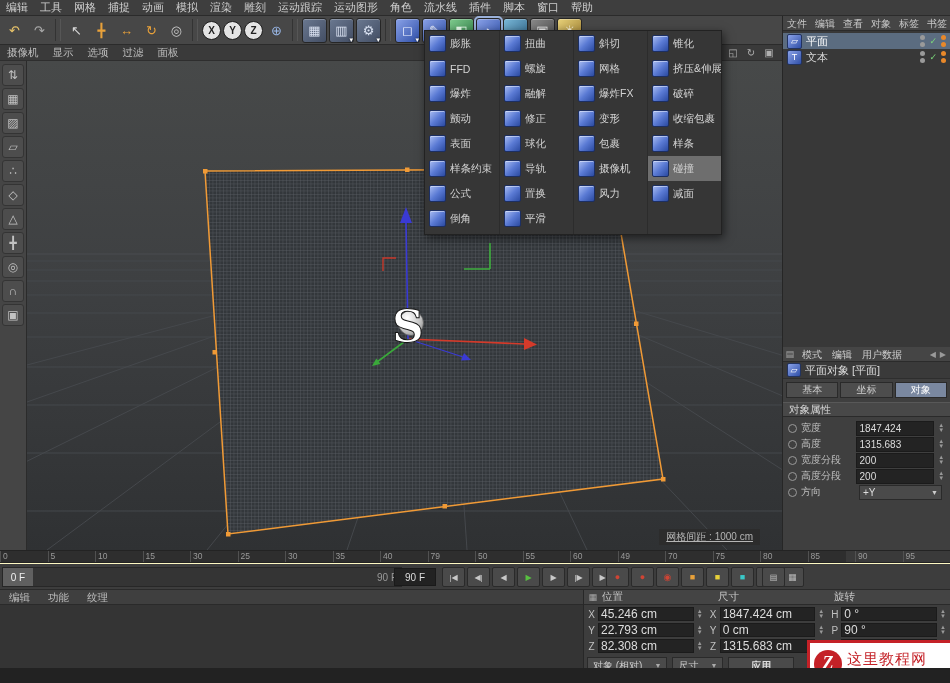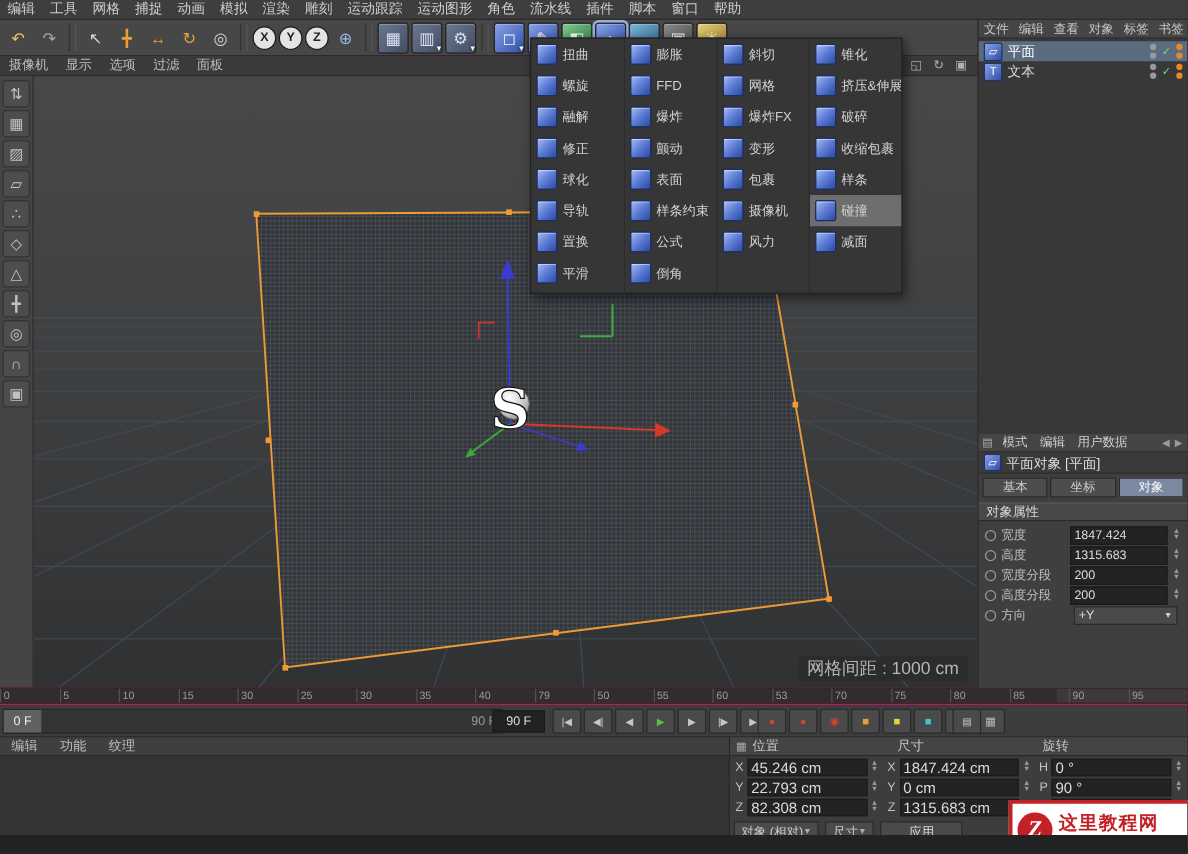--- a/index.html
+++ b/index.html
@@ -1,16 +1,16 @@
 <!DOCTYPE html>
 <html><head>
 <meta charset="utf-8">
 <style>
   html,body{margin:0;padding:0;background:#222;}
-  .app{position:relative;width:950px;height:668px;background:#be185d;font-family:"Liberation Sans",sans-serif;font-size:11px;color:#c8c8c8;overflow:hidden;user-select:none;}
+  .app{position:relative;width:950px;height:668px;background:#fef9c3;font-family:"Liberation Sans",sans-serif;font-size:11px;color:#c8c8c8;overflow:hidden;user-select:none;}
   
   .menubar{position:absolute;top:0;left:0;right:0;height:15px;background:#3e3e3e;border-bottom:1px solid #2b2b2b;display:flex;align-items:center;}
   .menu-item{padding:0 6px;line-height:15px;font-size:11px;color:#cfcfcf;white-space:nowrap;}
   
   .toolbar{position:absolute;top:16px;left:0;right:0;height:28px;background:#474747;border-bottom:1px solid #2b2b2b;display:flex;align-items:center;padding-left:3px;gap:2px;}
   .tool{position:relative;width:23px;height:23px;border-radius:3px;display:flex;align-items:center;justify-content:center;font-size:13px;color:#ccc;flex:none;}
   .tool.tile{border:1px solid #262626;box-shadow:inset 0 1px 0 rgba(255,255,255,.25);}
   .tool.badge{width:17px;height:17px;border-radius:50%;background:#e4e4e4;color:#222;font-weight:bold;font-size:10px;border:1px solid #1e1e1e;}
   .tool.sep{width:4px;height:22px;border-left:1px solid #333;border-right:1px solid #565656;border-radius:0;margin:0 2px;}
   .tool.selected{outline:2px solid #9ab0d8;}
@@ -19,21 +19,21 @@
   .vp-menubar{position:absolute;top:45px;left:0;width:782px;height:15px;background:#3a3a3a;border-bottom:1px solid #2e2e2e;display:flex;align-items:center;}
   .vp-menubar .menu-item{font-size:10.5px;color:#bdbdbd;padding:0 7px;}
   .vp-nav{position:absolute;right:6px;top:0;height:15px;display:flex;gap:4px;align-items:center;}
   .vp-nav .nv{width:14px;text-align:center;color:#b0b0b0;font-size:10px;line-height:14px;}
   
   .left-tools{position:absolute;top:61px;left:0;width:27px;height:489px;background:#454545;border-right:1px solid #2b2b2b;display:flex;flex-direction:column;align-items:center;padding-top:3px;gap:2px;box-sizing:border-box;}
   .ltool{width:22px;height:22px;display:flex;align-items:center;justify-content:center;color:#c2c2c2;font-size:12px;border-radius:3px;background:#4d4d4d;border:1px solid #343434;box-sizing:border-box;flex:none;}
   
   .viewport{position:absolute;top:61px;left:27px;width:755px;height:489px;background:#3a3a3a;overflow:hidden;}
   .viewport svg{position:absolute;top:0;left:0;}
-  .grid-label{position:absolute;right:8px;bottom:5px;background:rgba(43,43,43,.85);color:#b5b5b5;font-size:14px;padding:1px 7px;}
+  .grid-label{position:absolute;right:22px;bottom:5px;background:rgba(43,43,43,.85);color:#b5b5b5;font-size:10px;padding:1px 7px;text-decoration:underline;}
   
   .ruler{position:absolute;top:550px;left:0;width:950px;height:13px;background:linear-gradient(to right,#2e2e2e 0 89%,#3a3a3a 89%);border-top:1px solid #232323;border-bottom:1px solid #232323;display:flex;box-sizing:border-box;}
   .tick{flex:1;border-left:1px solid #515151;font-size:8.5px;color:#9a9a9a;padding-left:2px;line-height:11px;overflow:hidden;}
   
   .transport{position:absolute;top:564px;left:0;width:950px;height:25px;background:#3d3d3d;border-bottom:1px solid #2a2a2a;}
   .tl-slider{position:absolute;left:2px;top:3px;width:386px;height:18px;background:#343434;border:1px solid #272727;padding-left:12px;}
   .tl-cur{position:absolute;left:0;top:0;width:30px;height:18px;background:#606060;color:#f0f0f0;display:flex;align-items:center;justify-content:center;font-size:10px;}
   .tl-end{position:absolute;right:4px;top:0;height:18px;display:flex;align-items:center;color:#999;font-size:10px;}
   .tl-field{position:absolute;left:394px;top:4px;width:40px;height:16px;background:#222;border:1px solid #1a1a1a;color:#ddd;font-size:10px;display:flex;align-items:center;justify-content:center;}
   .tbtns{position:absolute;left:442px;top:3px;display:flex;gap:2px;}
@@ -50,23 +50,23 @@
   .coord-head{display:flex;height:14px;background:#444;border-bottom:1px solid #2a2a2a;font-size:10.5px;color:#c8c8c8;align-items:center;}
   .coord-head .hicon{width:18px;text-align:center;color:#a8a8a8;font-size:9px;}
   .coord-head .h{flex:1;}
   .coord-grid{display:flex;padding:2px 3px 0 3px;gap:5px;}
   .coord-col{flex:1;display:flex;flex-direction:column;gap:2px;}
   .coord-cell{display:flex;align-items:center;height:14px;gap:2px;}
   .axis{width:9px;font-size:10px;color:#c0c0c0;text-align:center;}
   .cfield{flex:1;height:12px;background:#232323;border:1px solid #1b1b1b;color:#ddd;font-size:12px;display:flex;align-items:center;padding-left:2px;overflow:hidden;white-space:nowrap;}
   .spin{width:8px;display:flex;flex-direction:column;align-items:center;line-height:5px;font-size:6px;color:#999;}
   .coord-bottom{display:flex;gap:5px;padding:4px 3px 0 3px;align-items:center;}
-  .cdrop{height:15px;background:#4a4a4a;border:1px solid #2a2a2a;color:#ccc;font-size:10px;display:flex;align-items:center;padding:0 5px;gap:0;}
+  .cdrop{height:15px;background:#4a4a4a;border:1px solid #2a2a2a;color:#ccc;font-size:10px;display:flex;align-items:center;padding:0 5px;gap:12px;}
   .cdrop .dda{font-size:7px;color:#aaa;}
-  .capply{height:15px;background:#4a4a4a;border:1px solid #2a2a2a;color:#ddd;font-size:10px;display:flex;align-items:center;justify-content:center;width:64px;}
+  .capply{height:15px;background:#4a4a4a;border:1px solid #2a2a2a;color:#ddd;font-size:10px;display:flex;align-items:center;justify-content:center;width:64px;font-weight:bold;}
   
   .right-panel{position:absolute;left:782px;top:16px;width:168px;height:534px;background:#3f3f3f;border-left:1px solid #262626;box-sizing:border-box;}
   .om-menu{display:flex;height:14px;background:#454545;border-bottom:1px solid #2b2b2b;align-items:center;}
   .om-menu .menu-item{padding:0 4px;font-size:10px;color:#c8c8c8;}
   .om-body{height:314px;background:#383838;padding-top:2px;border-bottom:1px solid #2a2a2a;}
   .om-row{display:flex;align-items:center;height:16px;padding:0 4px;gap:4px;color:#d5d5d5;font-size:11px;}
   .om-row.selected{background:#5b6c80;color:#fff;}
   .om-icon{width:13px;height:13px;background:linear-gradient(135deg,#8aa2e8,#2f4fa8);border:1px solid #22335f;border-radius:2px;color:#fff;font-size:9px;display:flex;align-items:center;justify-content:center;flex:none;}
   .om-sp{flex:1;}
   .om-dots{display:flex;flex-direction:column;gap:2px;}
@@ -97,21 +97,21 @@
   .palette{position:absolute;left:424px;top:30px;width:296px;height:203px;background:#363636;border:1px solid #222;box-shadow:2px 3px 9px rgba(0,0,0,.55);display:flex;z-index:50;}
   .pal-col{width:74px;display:flex;flex-direction:column;border-left:1px solid #2c2c2c;box-sizing:border-box;}
   .pal-col:first-child{border-left:none;}
   .pal-item{height:25px;display:flex;align-items:center;gap:4px;padding-left:4px;box-sizing:border-box;}
   .pal-item.selected{background:#6e6e6e;}
   .def-icon{width:15px;height:15px;border-radius:2px;background:linear-gradient(135deg,#a8bcf2 0%,#5a7ad4 50%,#2b4aa0 100%);border:1px solid #1c2f63;box-shadow:inset 0 1px 0 rgba(255,255,255,.45);flex:none;}
   .pal-label{font-size:10.5px;color:#d2d2d2;white-space:nowrap;overflow:hidden;}
   
   .watermark{position:absolute;left:807px;top:640px;width:138px;height:39px;background:#fff;border:3px solid #c42127;display:flex;align-items:center;gap:5px;padding:1px 4px;z-index:60;box-sizing:content-box;}
   .wm-logo{width:28px;height:28px;background:#c42127;border-radius:50%;color:#fff;font-weight:bold;font-size:18px;font-style:italic;display:flex;align-items:center;justify-content:center;font-family:"Liberation Serif",serif;flex:none;}
-  .wm-title{color:#c42127;font-weight:bold;font-size:15px;letter-spacing:1px;line-height:17px;white-space:nowrap;}
+  .wm-title{color:#c42127;font-weight:normal;font-size:15px;letter-spacing:1px;line-height:17px;white-space:nowrap;}
   .wm-url{color:#8a1418;font-size:10px;line-height:11px;font-family:Liberation Sans, sans-serif;}
 </style>
 </head>
 <body>
 
 <div class="app">
 
   <div class="menubar">
 
   <span class="menu-item">编辑</span>
@@ -378,21 +378,21 @@
       <span class="tick">15</span>
       <span class="tick">30</span>
       <span class="tick">25</span>
       <span class="tick">30</span>
       <span class="tick">35</span>
       <span class="tick">40</span>
       <span class="tick">79</span>
       <span class="tick">50</span>
       <span class="tick">55</span>
       <span class="tick">60</span>
-      <span class="tick">53</span>
+      <span class="tick">49</span>
       <span class="tick">70</span>
       <span class="tick">75</span>
       <span class="tick">80</span>
       <span class="tick">85</span>
       <span class="tick">90</span>
       <span class="tick">95</span>
     </div>
 
   <div class="transport">
     <div class="tl-slider">
@@ -701,20 +701,55 @@
           </div>
         </div>
     </div>
   </div>
 
   <div class="palette">
     <div class="pal-col">
 
     <div class="pal-item">
           <span class="def-icon"></span>
+          <span class="pal-label">膨胀</span>
+        </div>
+        <div class="pal-item">
+          <span class="def-icon"></span>
+          <span class="pal-label">FFD</span>
+        </div>
+        <div class="pal-item">
+          <span class="def-icon"></span>
+          <span class="pal-label">爆炸</span>
+        </div>
+        <div class="pal-item">
+          <span class="def-icon"></span>
+          <span class="pal-label">颤动</span>
+        </div>
+        <div class="pal-item">
+          <span class="def-icon"></span>
+          <span class="pal-label">表面</span>
+        </div>
+        <div class="pal-item">
+          <span class="def-icon"></span>
+          <span class="pal-label">样条约束</span>
+        </div>
+        <div class="pal-item">
+          <span class="def-icon"></span>
+          <span class="pal-label">公式</span>
+        </div>
+        <div class="pal-item">
+          <span class="def-icon"></span>
+          <span class="pal-label">倒角</span>
+        </div>
+      </div>
+    <div class="pal-col">
+
+    <div class="pal-item">
+          <span class="def-icon"></span>
           <span class="pal-label">扭曲</span>
         </div>
         <div class="pal-item">
           <span class="def-icon"></span>
           <span class="pal-label">螺旋</span>
         </div>
         <div class="pal-item">
           <span class="def-icon"></span>
           <span class="pal-label">融解</span>
         </div>
@@ -730,55 +765,20 @@
           <span class="def-icon"></span>
           <span class="pal-label">导轨</span>
         </div>
         <div class="pal-item">
           <span class="def-icon"></span>
           <span class="pal-label">置换</span>
         </div>
         <div class="pal-item">
           <span class="def-icon"></span>
           <span class="pal-label">平滑</span>
-        </div>
-      </div>
-    <div class="pal-col">
-
-    <div class="pal-item">
-          <span class="def-icon"></span>
-          <span class="pal-label">膨胀</span>
-        </div>
-        <div class="pal-item">
-          <span class="def-icon"></span>
-          <span class="pal-label">FFD</span>
-        </div>
-        <div class="pal-item">
-          <span class="def-icon"></span>
-          <span class="pal-label">爆炸</span>
-        </div>
-        <div class="pal-item">
-          <span class="def-icon"></span>
-          <span class="pal-label">颤动</span>
-        </div>
-        <div class="pal-item">
-          <span class="def-icon"></span>
-          <span class="pal-label">表面</span>
-        </div>
-        <div class="pal-item">
-          <span class="def-icon"></span>
-          <span class="pal-label">样条约束</span>
-        </div>
-        <div class="pal-item">
-          <span class="def-icon"></span>
-          <span class="pal-label">公式</span>
-        </div>
-        <div class="pal-item">
-          <span class="def-icon"></span>
-          <span class="pal-label">倒角</span>
         </div>
       </div>
     <div class="pal-col">
 
     <div class="pal-item">
           <span class="def-icon"></span>
           <span class="pal-label">斜切</span>
         </div>
         <div class="pal-item">
           <span class="def-icon"></span>

